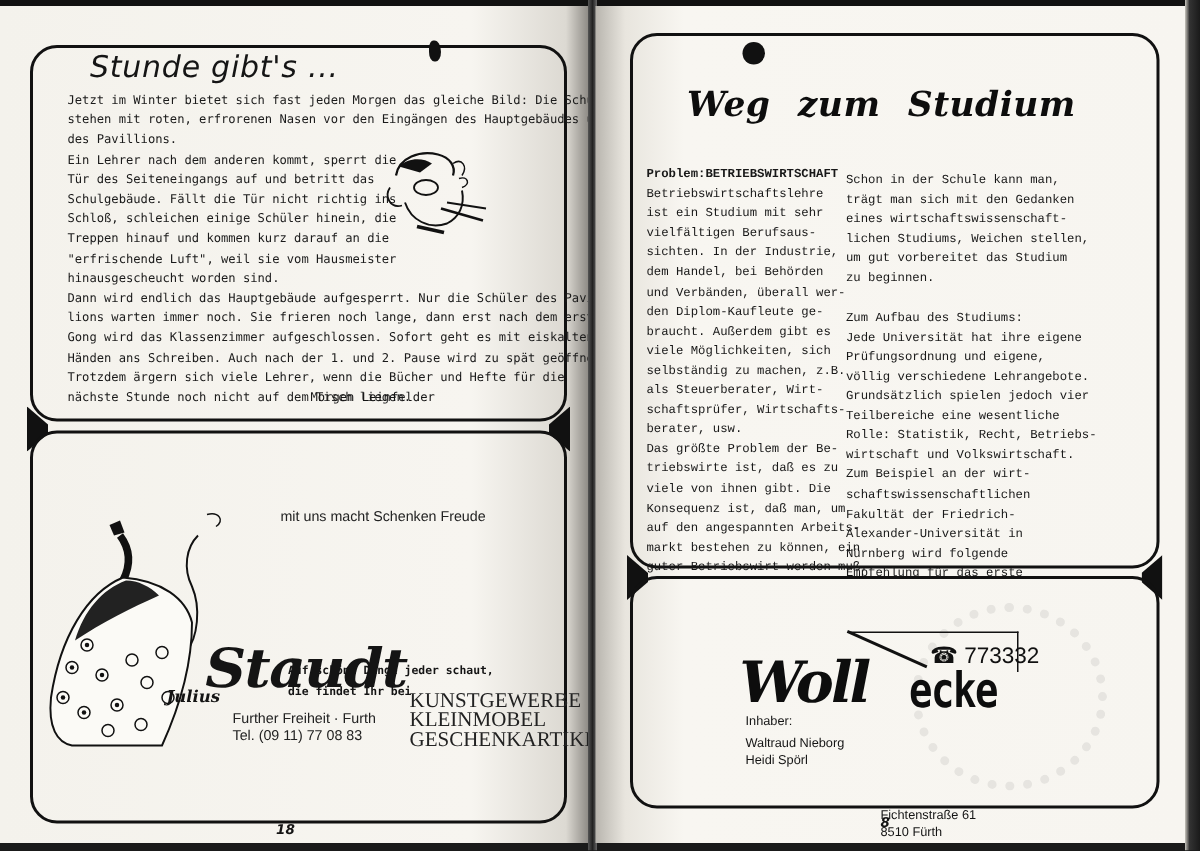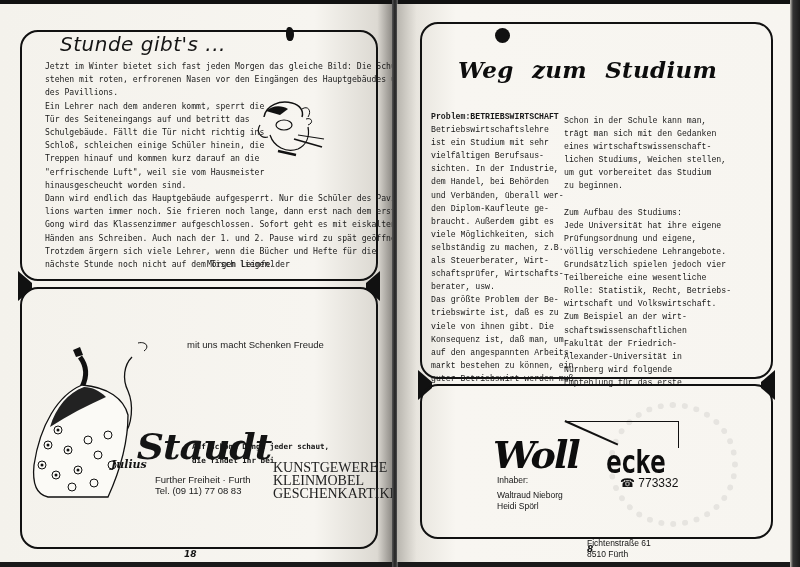--- a/index.html
+++ b/index.html
@@ -40,21 +40,21 @@
   
   .weg-title { position: absolute; left: 458px; top: 56px; font-family: "DejaVu Serif", serif; font-style: italic; font-weight: bold; font-size: 23px; letter-spacing: 0.3px; color: #0d0d0d; word-spacing: 10px; }
   .col { position: absolute; font-family: "Liberation Mono", monospace; font-size: 8.2px; line-height: 13.1px; white-space: pre; color: #181818; }
   .col.c1 { left: 431px; top: 110px; }
   .col.c2 { left: 553px; top: 114px; margin-left: 11px; }
   .col-head { font-weight: bold; }
 
   .woll-logo { position: absolute; left: 493px; top: 408px; font-family: "DejaVu Serif", serif; font-style: italic; font-weight: bold; font-size: 38px; letter-spacing: -2px; color: #0d0d0d; margin-top: 24px; }
   .woll-box { position: absolute; left: 567px; top: 421px; width: 112px; height: 27px; border: 1.5px solid #111; border-bottom: none; border-left: none; }
   .woll-slash { position: absolute; left: 565px; top: 420px; width: 58px; height: 1.5px; background: #111; transform: rotate(24deg); transform-origin: left; }
-  .woll-phone { position: absolute; left: 620px; top: 428px; font-family: "Liberation Sans", sans-serif; font-size: 12px; color: #111; margin-top: 48px; }
+  .woll-phone { position: absolute; left: 620px; top: 428px; font-family: "Liberation Sans", sans-serif; font-size: 15px; color: #111; }
   .ecke { position: absolute; left: 606px; top: 445px; font-family: "DejaVu Sans Mono", monospace; font-weight: bold; font-size: 26px; letter-spacing: -1px; transform: scaleY(1.25); transform-origin: top; color: #0d0d0d; line-height: 1; }
   .woll-owner-label { position: absolute; left: 497px; top: 475px; font-family: "Liberation Sans", sans-serif; font-size: 8.5px; }
   .woll-owners { position: absolute; left: 497px; top: 490px; font-family: "Liberation Sans", sans-serif; font-size: 8.5px; line-height: 10.5px; white-space: pre; }
   .woll-addr { position: absolute; left: 587px; top: 490px; font-family: "Liberation Sans", sans-serif; font-size: 8.5px; line-height: 10.5px; white-space: pre; margin-top: 48px; }
   .stamp { position: absolute; left: 608px; top: 402px; width: 130px; height: 125px; border-radius: 50%; border: 6px dotted rgba(120,120,120,0.13); }
 </style>
 </head>
 <body>
 
 <div class="spread">

